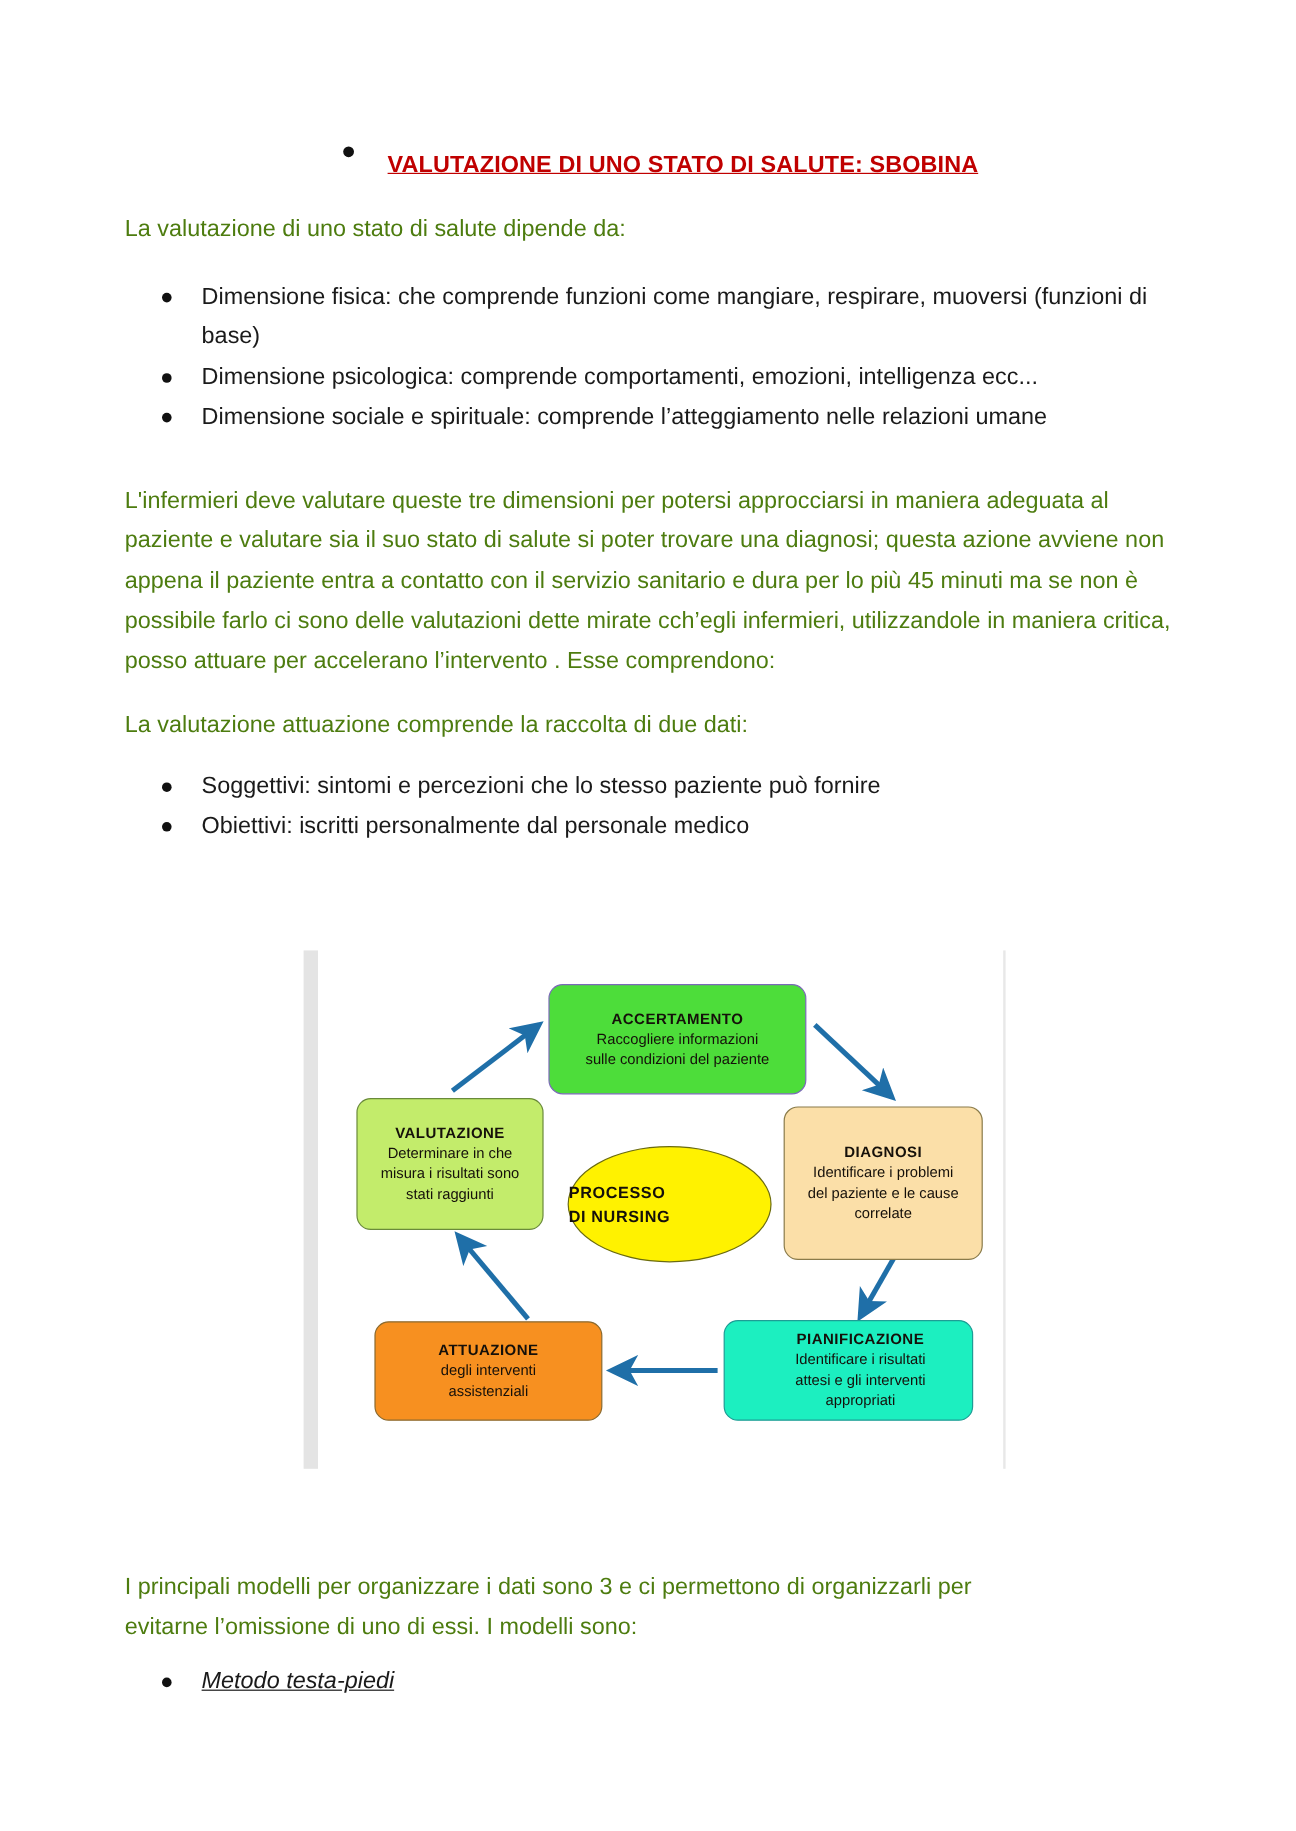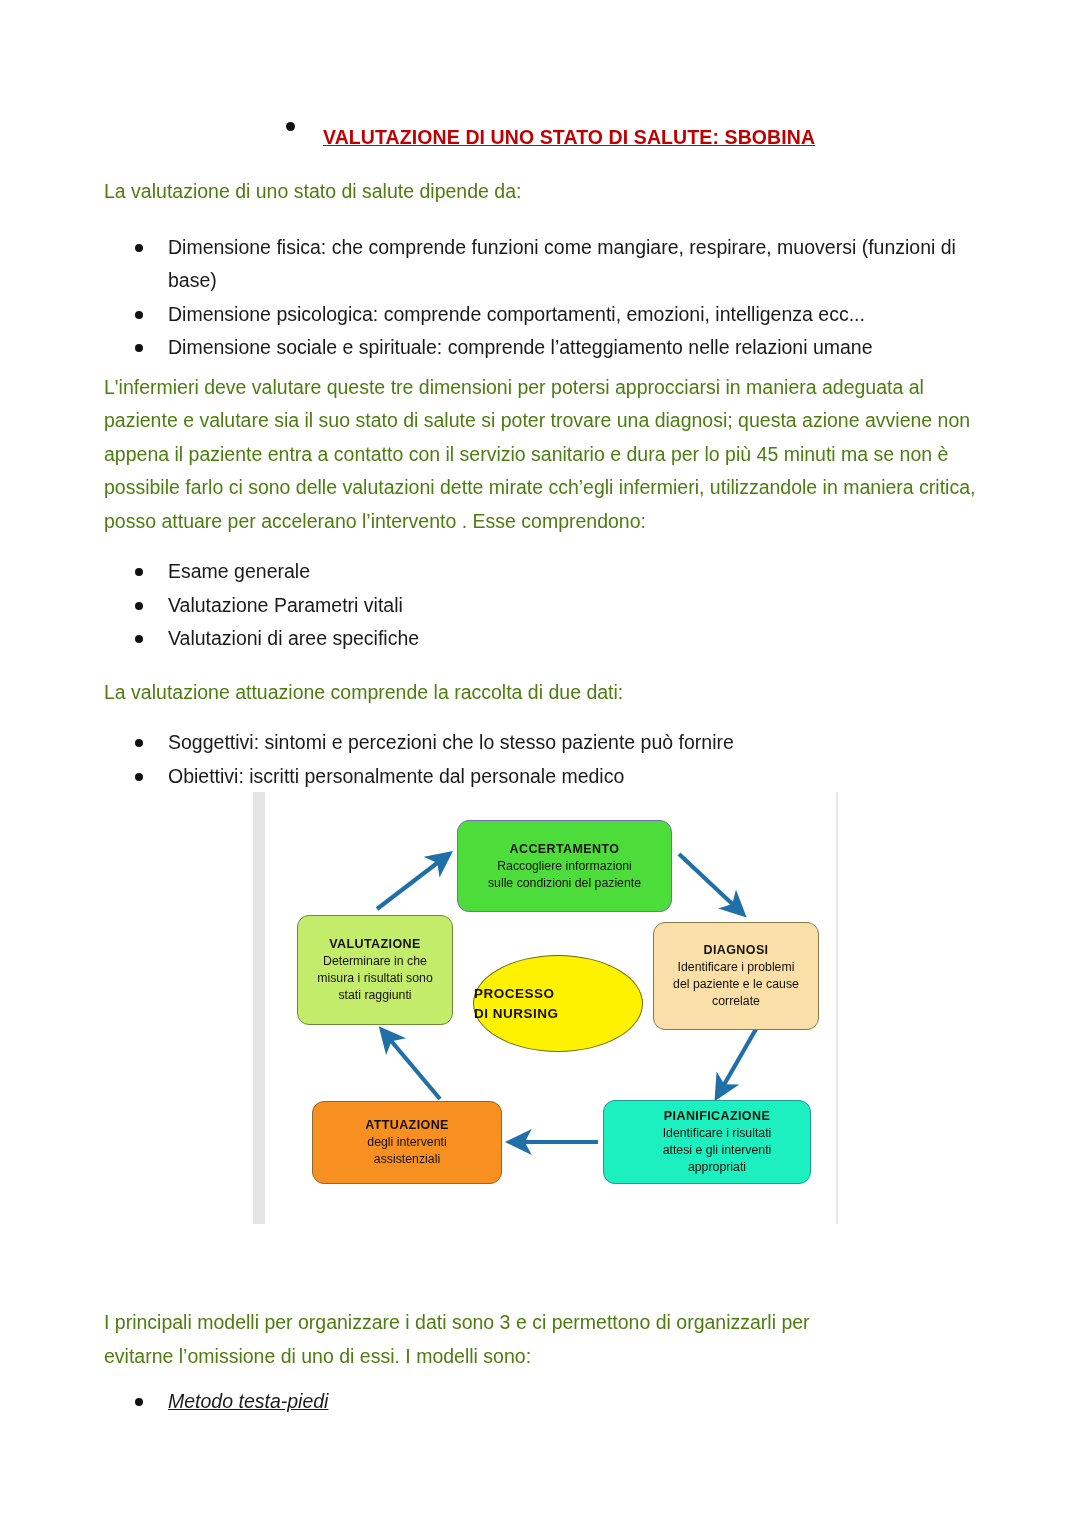--- a/index.html
+++ b/index.html
@@ -53,21 +53,21 @@
 
   
   .para {
     margin: 0;
     padding: 0 100px 0 104px;
     font-size: 19.5px;
     line-height: 33.5px;
     color: #4d7c0f;
   }
   .para.lead { margin-top: 26px; }
-  .para.block { margin-top: 6px; }
+  .para.block { margin-top: 36px; }
   .para.tight { margin-top: 20px; }
 
   
   .blist {
     margin: 0;
     padding: 0;
     list-style: none;
   }
   .blist.first { margin-top: 22px; }
   .blist.mid   { margin-top: 17px; }
@@ -171,25 +171,20 @@
   <p class="para lead">La valutazione di uno stato di salute dipende da:</p>
 
   <ul class="blist first">
     <li><span class="dot"></span><span>Dimensione fisica: che comprende funzioni come mangiare, respirare, muoversi (funzioni di base)</span></li>
     <li><span class="dot"></span><span>Dimensione psicologica: comprende comportamenti, emozioni, intelligenza ecc...</span></li>
     <li><span class="dot"></span><span>Dimensione sociale e spirituale: comprende l’atteggiamento nelle relazioni umane</span></li>
   </ul>
 
   <p class="para block">L'infermieri deve valutare queste tre dimensioni per potersi approcciarsi in maniera adeguata al paziente e valutare sia il suo stato di salute si poter trovare una diagnosi; questa azione avviene non appena il paziente entra a contatto con il servizio sanitario e dura per lo più 45 minuti ma se non è possibile farlo ci sono delle valutazioni dette mirate cch’egli infermieri, utilizzandole in maniera critica, posso attuare per accelerano l’intervento . Esse comprendono:</p>
 
-  <ul class="blist mid">
-    <li><span class="dot"></span><span>Esame generale</span></li>
-    <li><span class="dot"></span><span>Valutazione Parametri vitali</span></li>
-    <li><span class="dot"></span><span>Valutazioni di aree specifiche</span></li>
-  </ul>
 
   <p class="para tight">La valutazione attuazione comprende la raccolta di due dati:</p>
 
   <ul class="blist mid">
     <li><span class="dot"></span><span>Soggettivi: sintomi e percezioni che lo stesso paziente può fornire</span></li>
     <li><span class="dot"></span><span>Obiettivi: iscritti personalmente dal personale medico</span></li>
   </ul>
 
   <div class="figure">
     <div class="edge-left"></div>
@@ -213,21 +208,21 @@
 
         <line x1="175" y1="307" x2="117" y2="238" stroke="#1F6FA8" stroke-width="4.2" marker-end="url(#ah)"></line>
       </svg>
 
       <div class="nbox" style="left:192px; top:28px; width:215px; height:92px; background:#4DDD3A; border:1.6px solid #7B69B8;">
         <div class="bt">ACCERTAMENTO</div>
         <div class="bd">Raccogliere informazioni</div>
         <div class="bd">sulle condizioni del paziente</div>
       </div>
 
-      <div class="nbox" style="left:388px; top:130px; width:166px; height:108px; background:#FBDFA8; border:1.6px solid #8A7B4A;">
+      <div class="nbox" style="left:388px; top:130px; width:166px; height:128px; background:#FBDFA8; border:1.6px solid #8A7B4A;">
         <div class="bt">DIAGNOSI</div>
         <div class="bd">Identificare i problemi</div>
         <div class="bd">del  paziente e le cause</div>
         <div class="bd">correlate</div>
       </div>
 
       <div class="nbox" style="left:338px; top:308px; width:208px; height:84px; background:#1CEFC0; border:1.6px solid #1E9C95;padding-left:20px;">
         <div class="bt">PIANIFICAZIONE</div>
         <div class="bd">Identificare i risultati</div>
         <div class="bd">attesi e gli  interventi</div>

